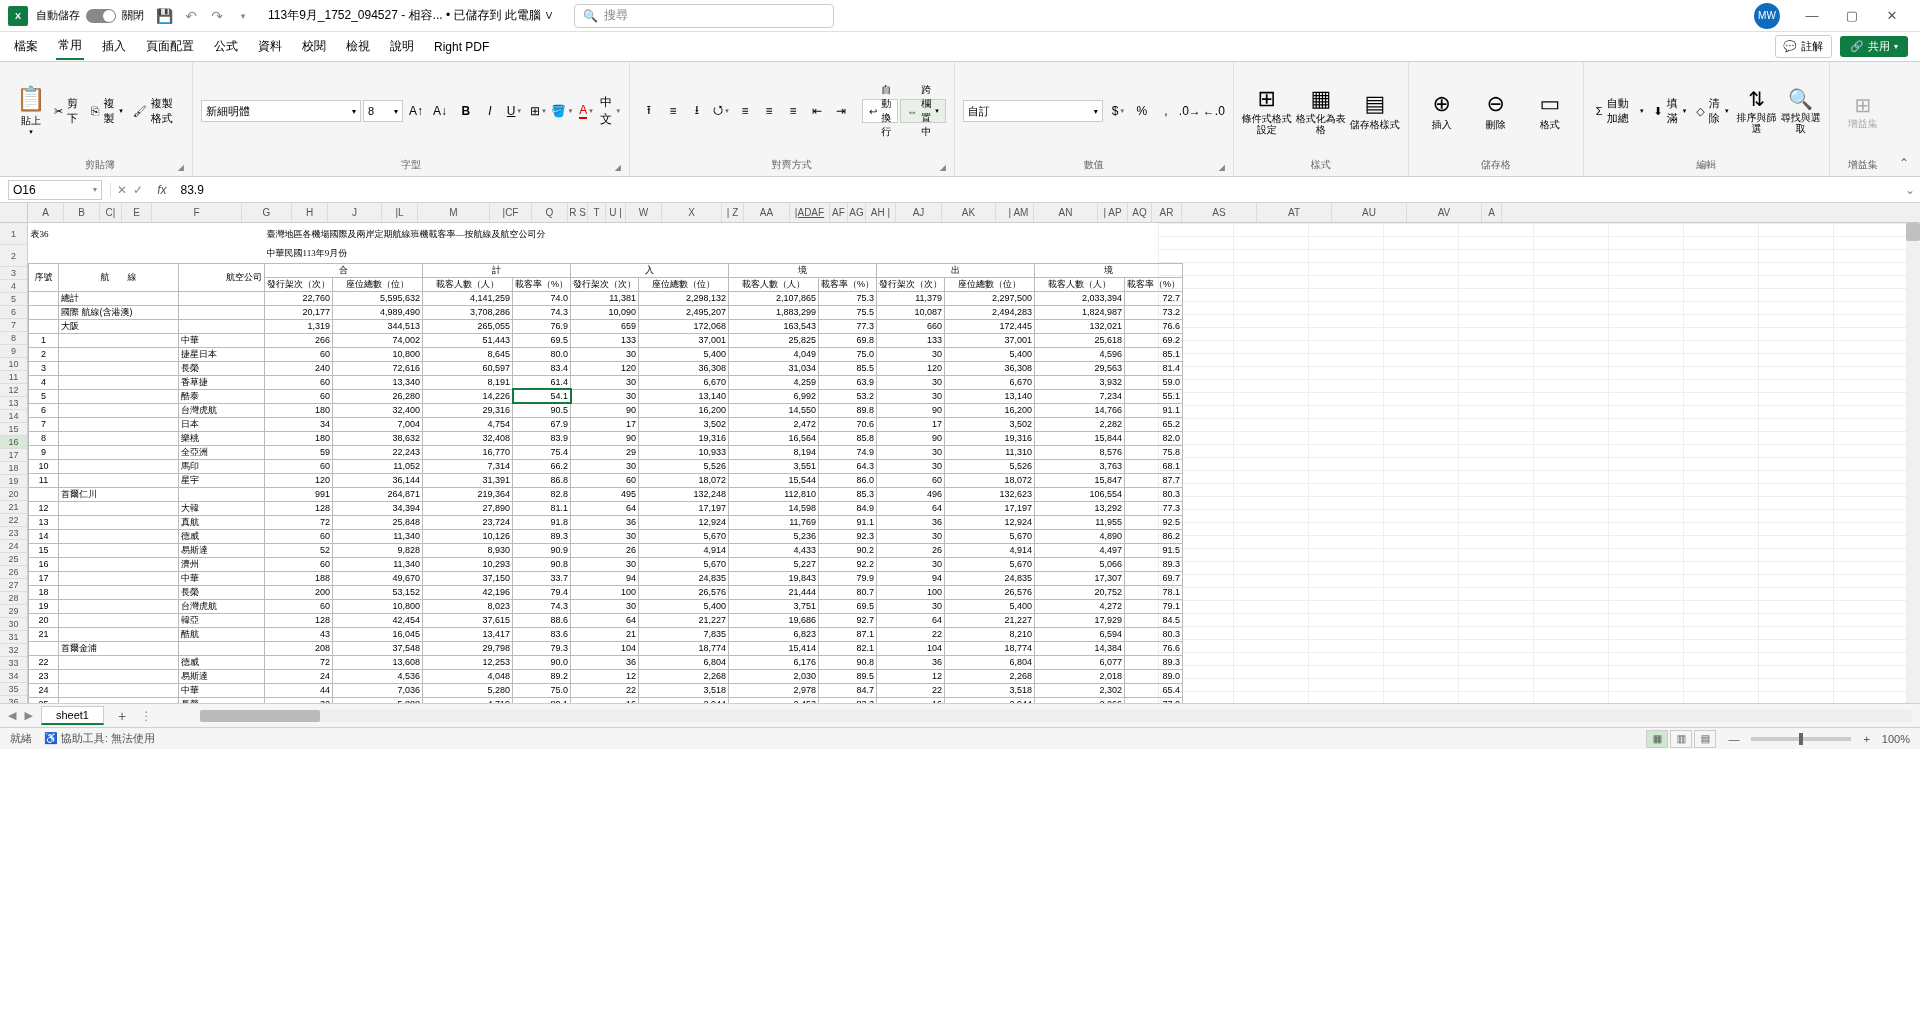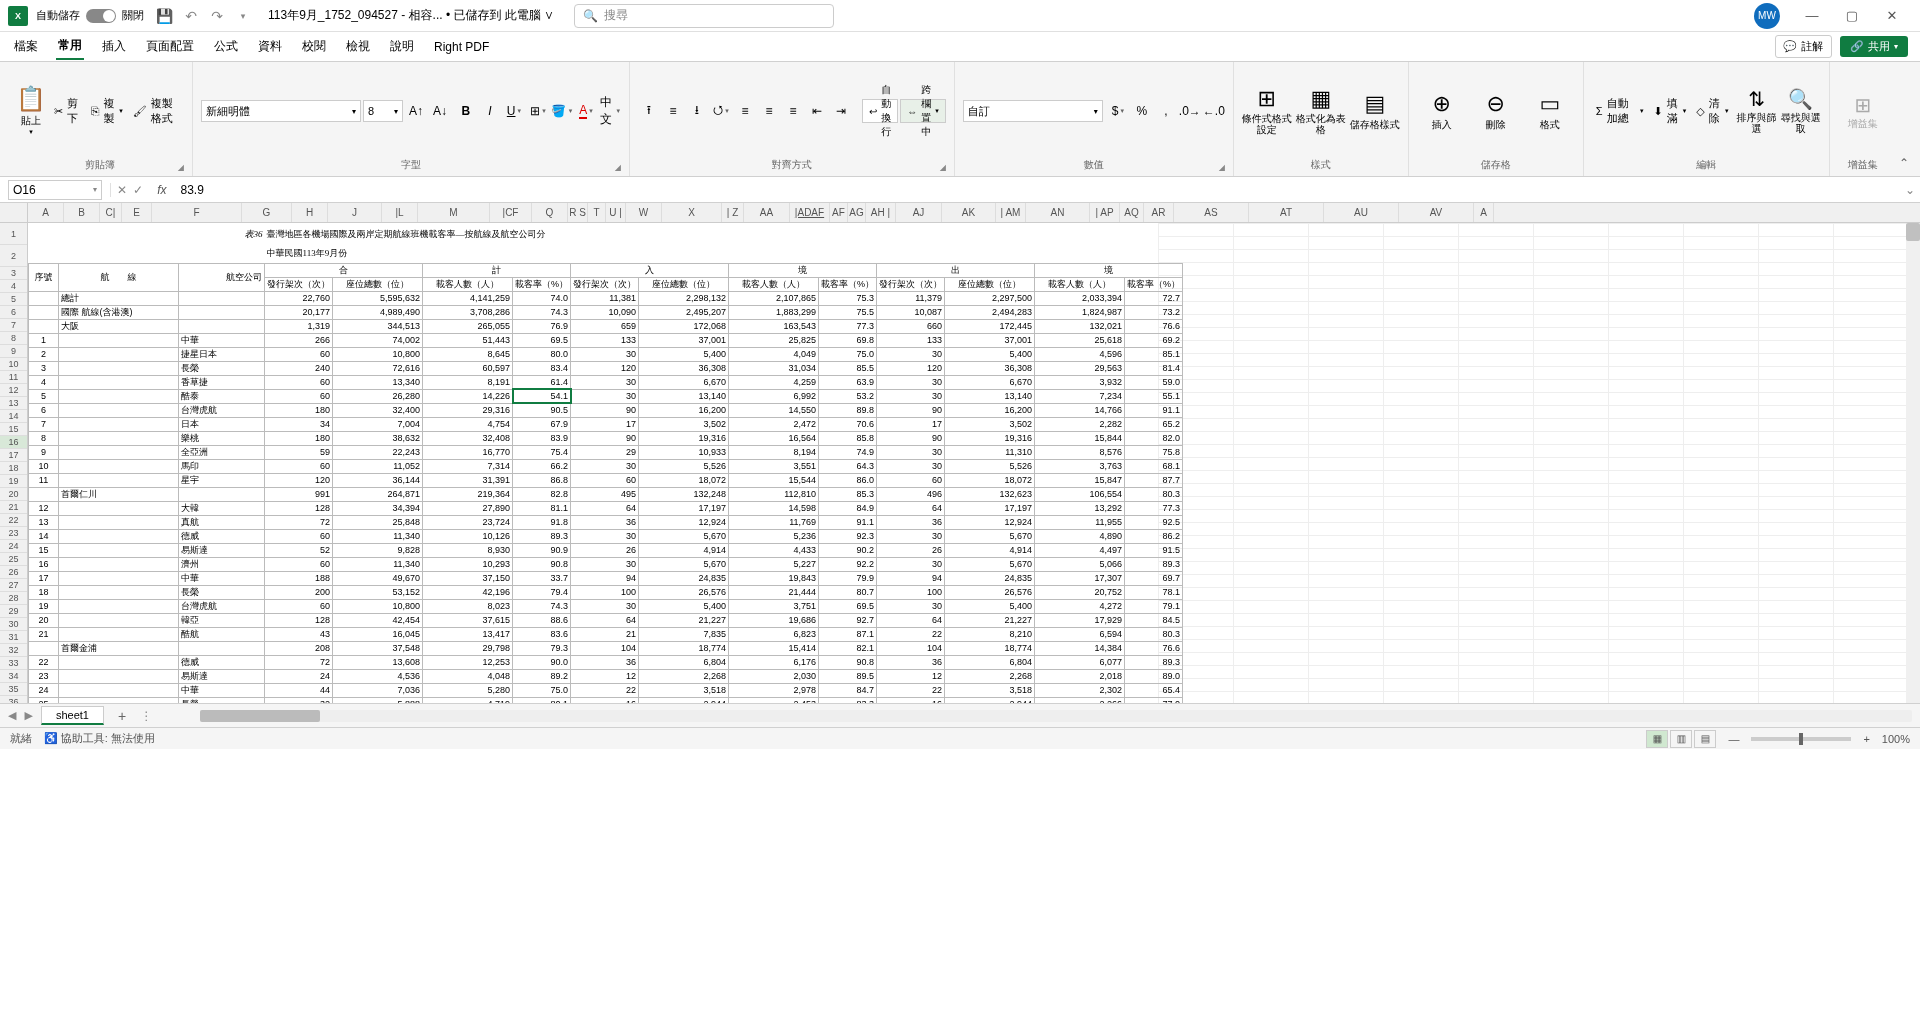--- a/index.html
+++ b/index.html
@@ -15,21 +15,21 @@
 .title-bar .qat-btn { width: 18px; height: 18px; display: flex; align-items: center; justify-content: center; color: #7719aa; font-size: 14px; }
 .title-bar .filename { margin-left: 16px; font-size: 12px; }
 .title-bar .search { margin-left: 20px; flex: 0 0 260px; height: 24px; border: 1px solid #ccc; border-radius: 4px; display: flex; align-items: center; padding: 0 8px; gap: 6px; color: #888; }
 .title-bar .spacer { flex: 1; }
 .title-bar .user-badge { width: 26px; height: 26px; border-radius: 50%; background: #0f6cbd; color: #fff; display: flex; align-items: center; justify-content: center; font-size: 10px; margin-right: 12px; }
 .title-bar .win-btn { width: 40px; height: 28px; display: flex; align-items: center; justify-content: center; font-size: 13px; color: #555; }
 
 
 .tab-row { height: 30px; background: #fff; display: flex; align-items: center; padding: 0 12px; gap: 16px; border-bottom: 1px solid #d0d0d0; }
 .tab-row .tab { font-size: 12px; padding: 4px 2px; cursor: pointer; }
-.tab-row .tab.active { border-bottom: 2px solid #107c41; font-weight: 700; }
+.tab-row .tab.active { border-bottom: 2px solid #107c41; font-weight: 400; }
 .tab-row .right-tools { margin-left: auto; display: flex; gap: 8px; align-items: center; }
 .tab-row .comment-btn { border: 1px solid #ccc; border-radius: 3px; padding: 3px 8px; font-size: 11px; display: flex; align-items: center; gap: 4px; }
 .tab-row .share-btn { background: #107c41; color: #fff; border-radius: 3px; padding: 3px 10px; font-size: 11px; display: flex; align-items: center; gap: 4px; }
 
 
 .ribbon { height: 115px; background: #f5f5f5; display: flex; border-bottom: 1px solid #d0d0d0; padding: 0 8px; }
 .rgroup { display: flex; flex-direction: column; padding: 4px 8px; border-right: 1px solid #e0e0e0; }
 .rgroup .body { flex: 1; display: flex; align-items: center; gap: 4px; }
 .rgroup .label { text-align: center; font-size: 10px; color: #666; padding-top: 2px; position: relative; }
 .rgroup .label .launcher { position: absolute; right: 0; bottom: 0; font-size: 8px; color: #888; }
@@ -376,21 +376,21 @@
         <div class="col-h" style="width: 36px;">W</div>
         <div class="col-h" style="width: 60px;">X</div>
         <div class="col-h" style="width: 22px;">| Z</div>
         <div class="col-h" style="width: 46px;">AA</div>
         <div class="col-h" style="width: 40px; text-decoration: underline;">|ADAF</div>
         <div class="col-h" style="width: 18px;">AF</div>
         <div class="col-h" style="width: 18px;">AG</div>
         <div class="col-h" style="width: 30px;">AH |</div>
         <div class="col-h" style="width: 46px;">AJ</div>
         <div class="col-h" style="width: 54px;">AK</div>
-        <div class="col-h" style="width: 30px;">| AM</div>
+        <div class="col-h" style="width: 30px; margin-left: 8px;">| AM</div>
         <div class="col-h" style="width: 64px;">AN</div>
         <div class="col-h" style="width: 30px;">| AP</div>
         <div class="col-h" style="width: 24px;">AQ</div>
         <div class="col-h" style="width: 30px;">AR</div>
         <div class="col-h" style="width: 75px;">AS</div>
         <div class="col-h" style="width: 75px;">AT</div>
         <div class="col-h" style="width: 75px;">AU</div>
         <div class="col-h" style="width: 75px;">AV</div>
         <div class="col-h" style="width: 20px;">A</div>
       </div>
@@ -432,21 +432,21 @@
         <div class="row-h">33</div>
         <div class="row-h">34</div>
         <div class="row-h">35</div>
         <div class="row-h">36</div>
       </div>
     <div class="sheet-content">
       <div class="gridlines-extra"></div>
       <table id="data-table">
           <tbody>
             <tr>
-              <td class="title-cell" colspan="3" style="text-align: right; width: 230px; font-style: italic;">表36</td>
+              <td class="title-cell" colspan="3" style="width: 230px;">表36</td>
               <td class="title-cell" colspan="12">臺灣地區各機場國際及兩岸定期航線班機載客率—按航線及航空公司分</td>
             </tr>
             <tr>
               <td class="subtitle-cell" colspan="3"></td>
               <td class="subtitle-cell" colspan="12">中華民國113年9月份</td>
             </tr>
             <tr>
               <td class="c" rowspan="2" style="width: 30px; margin-top: 44px;">序號</td>
               <td class="c" rowspan="2" style="width: 120px;">航　　線</td>
               <td class="c" rowspan="2" style="width: 80px; padding-left: 47px;">航空公司</td>

